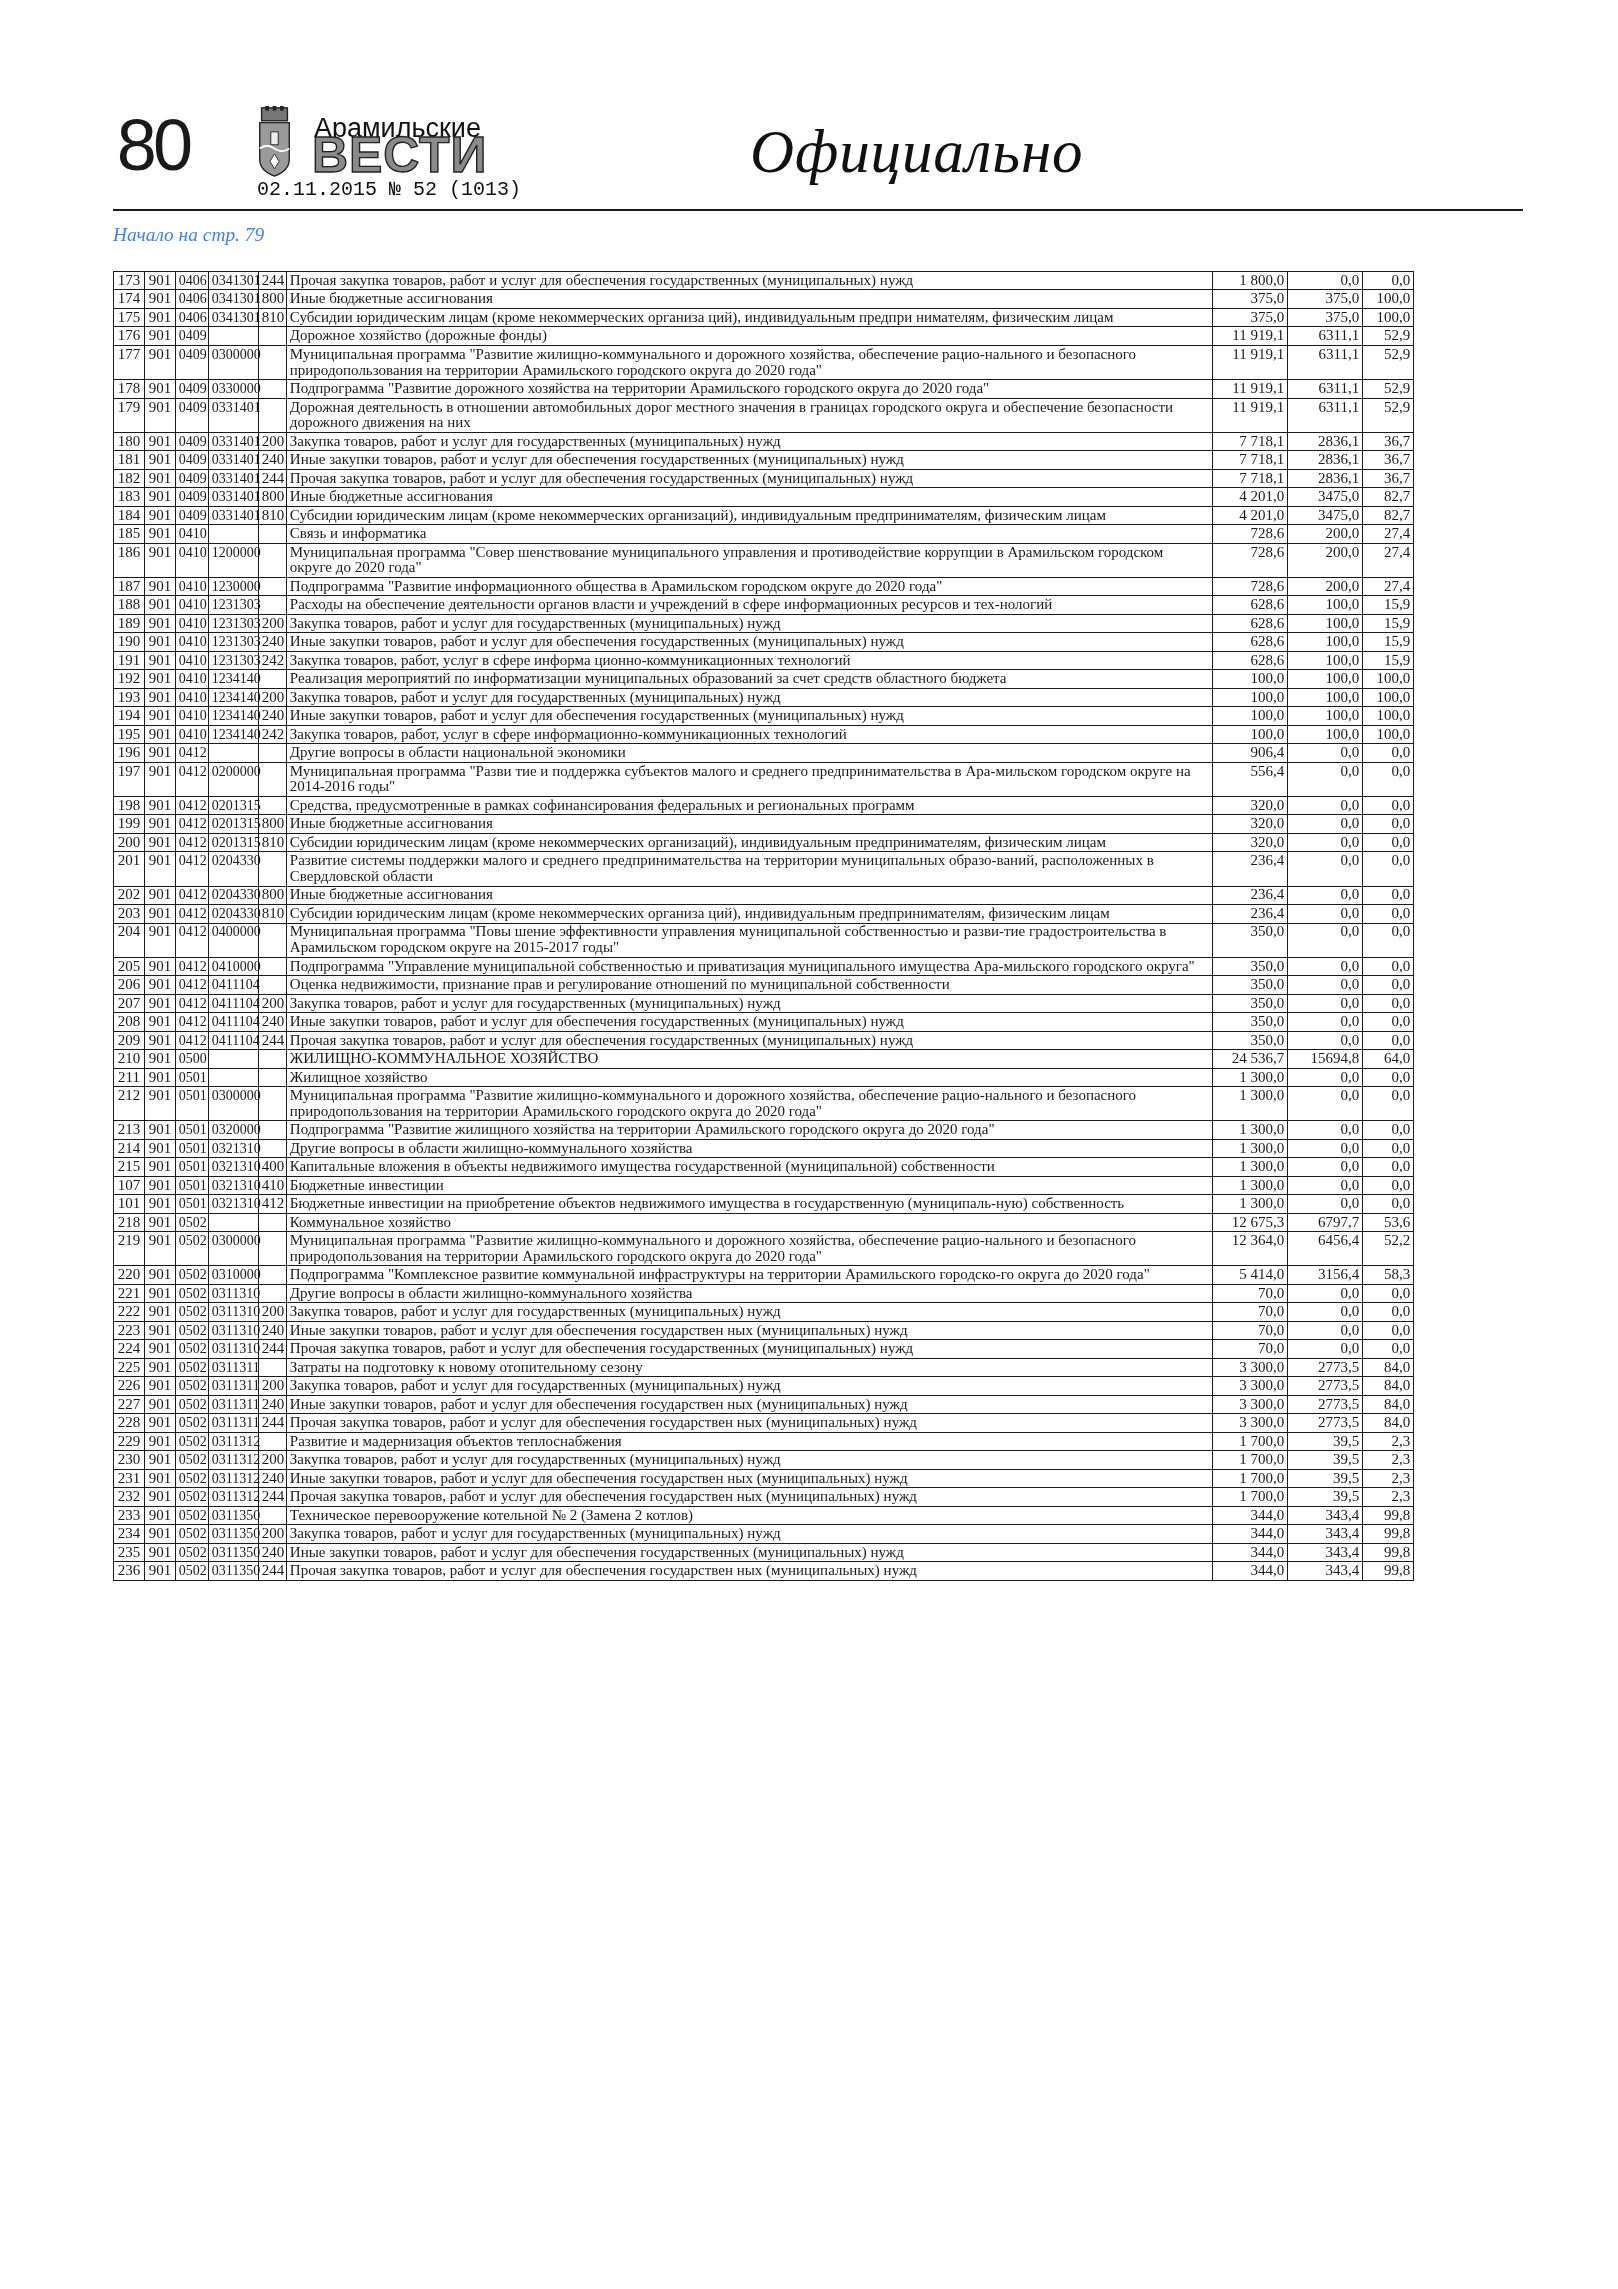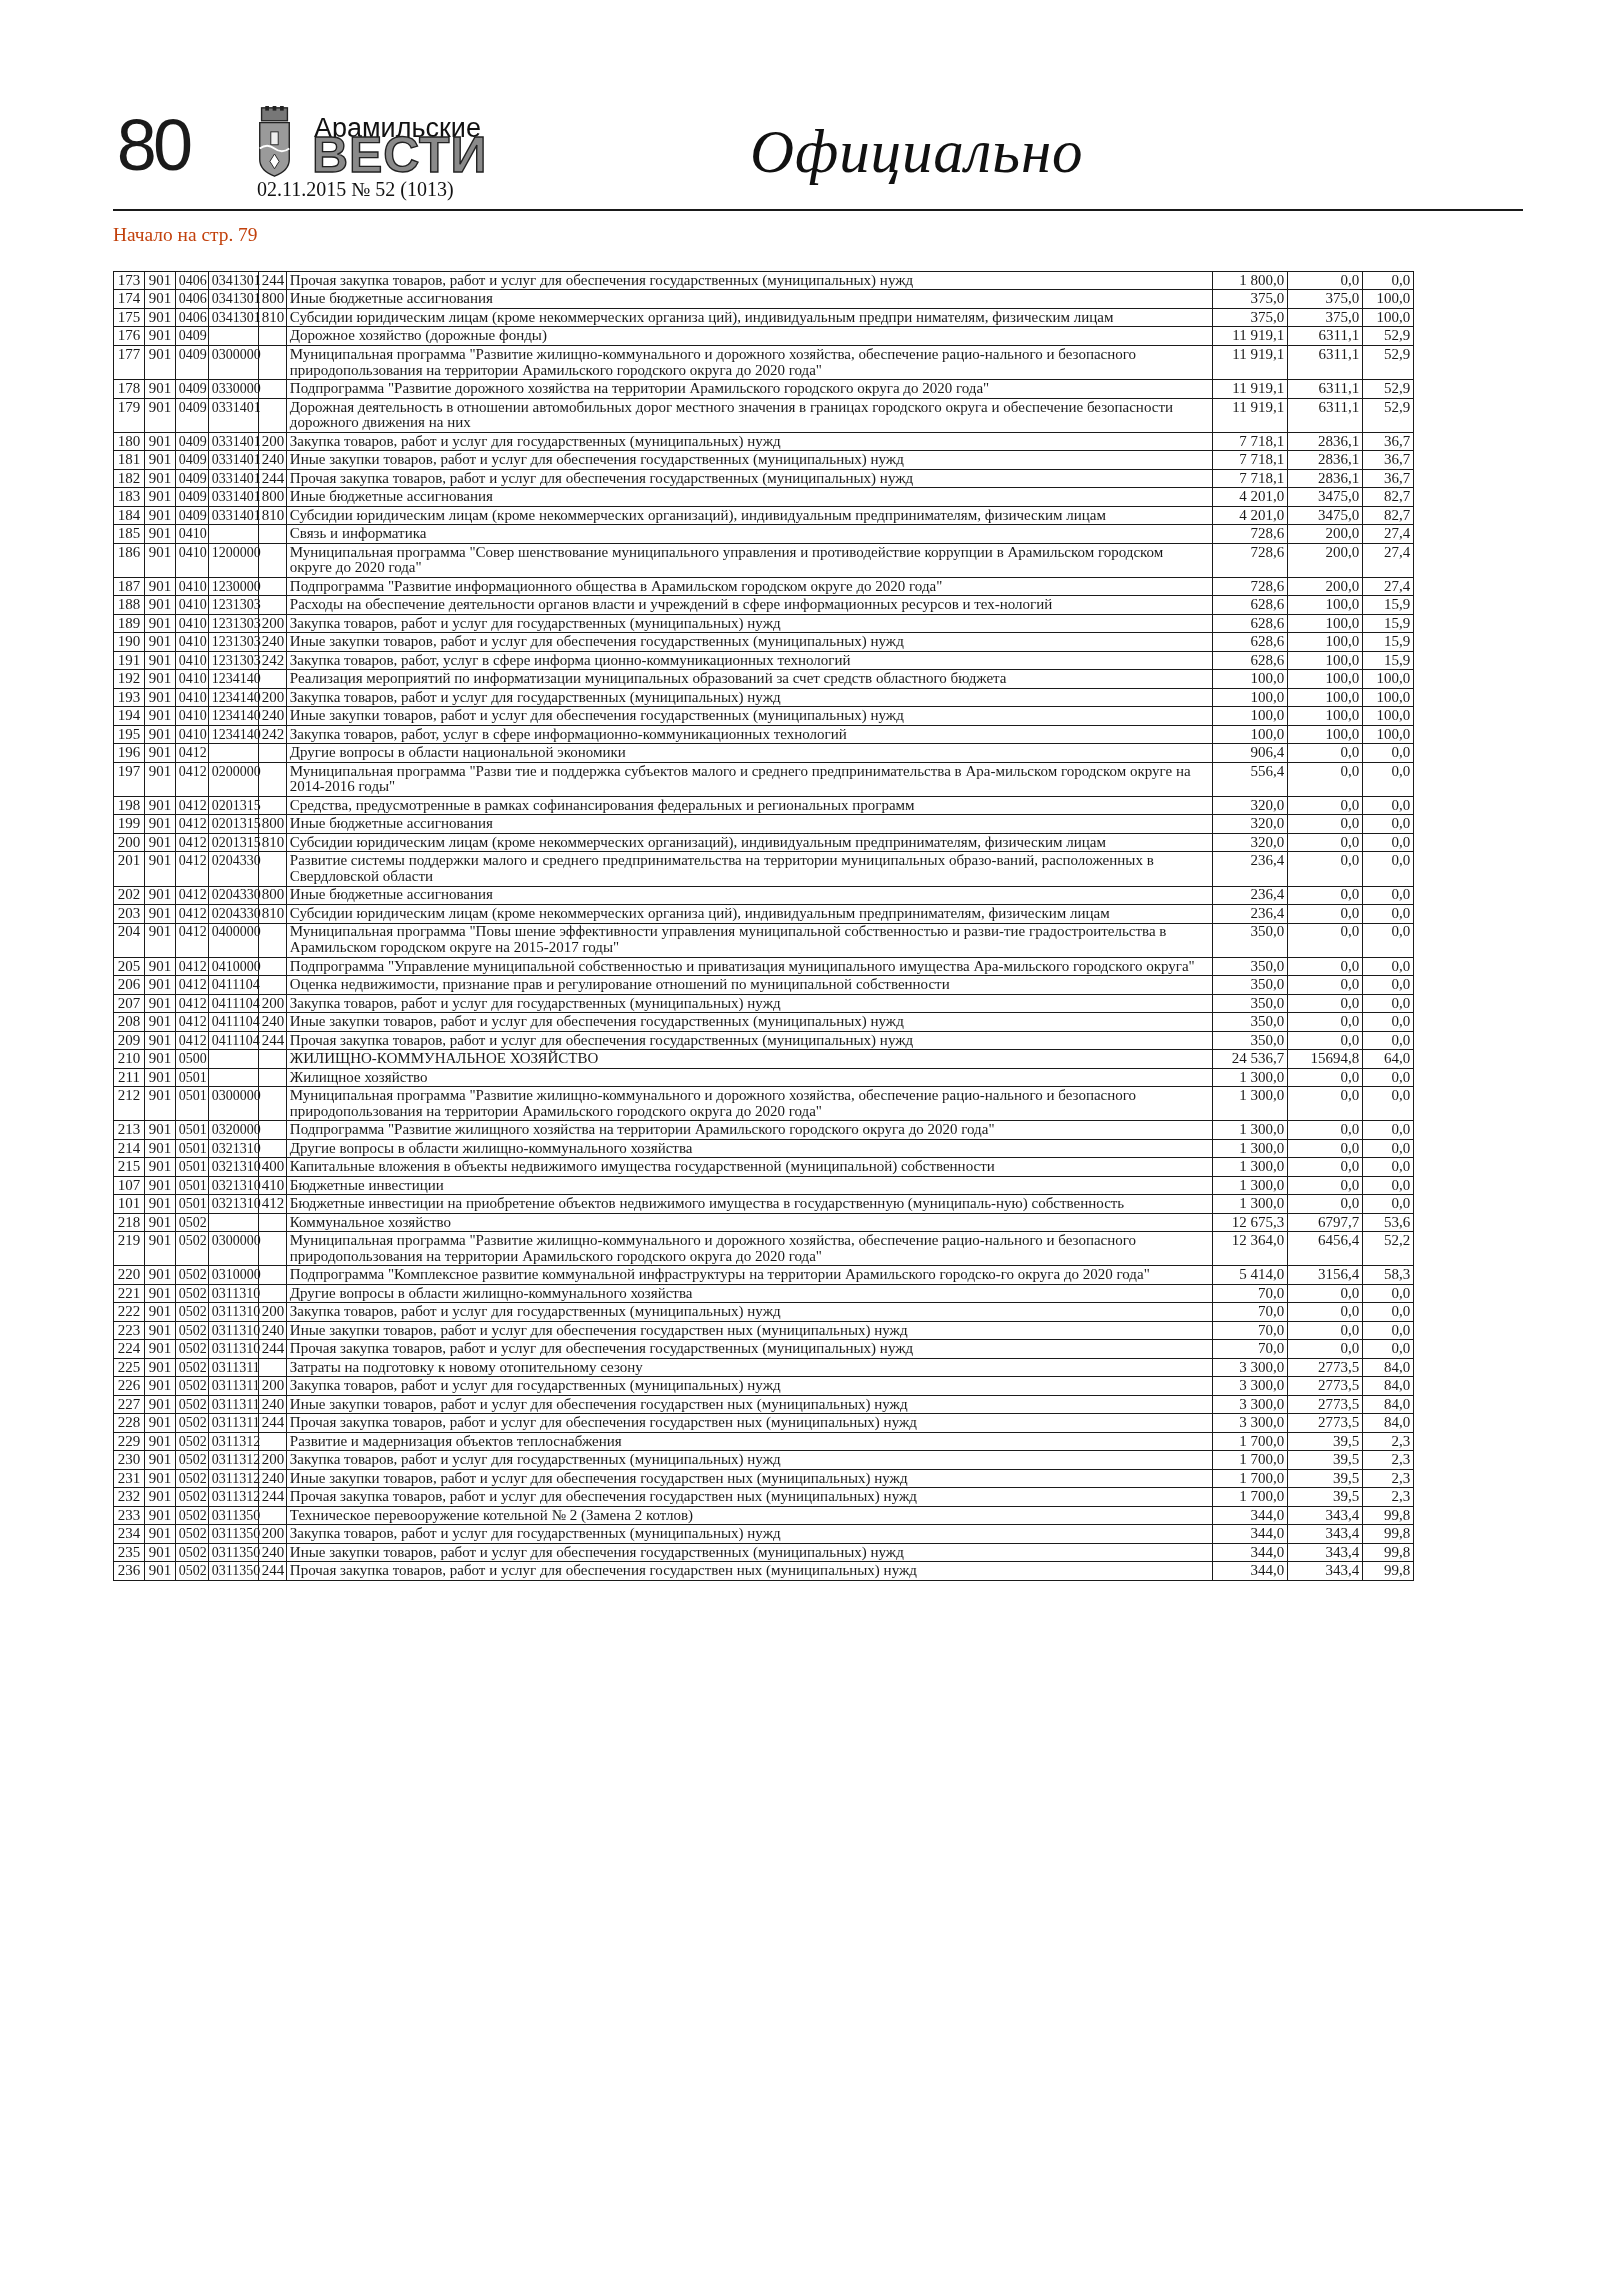--- a/index.html
+++ b/index.html
@@ -2,24 +2,24 @@
 <html style="font-size:14.8px"><head>
 <meta charset="utf-8">
 <style>
   html, body { margin: 0; padding: 0; background: #ffffff; }
   body { width: 1619px; height: 2290px; position: relative; font-family: "Liberation Serif", serif; color: #1a1a1a; overflow: hidden; }
   .header { position: absolute; left: 113px; top: 102px; width: 1412px; height: 111px; }
   .page-num { position: absolute; left: 3.7px; top: 7.4px; font-family: "Liberation Sans", sans-serif; font-weight: normal; font-size: 72px; letter-spacing: -3.7px; line-height: 1; color: #1a1a1a; }
   .logo { position: absolute; left: 143px; top: 3.7px; width: 37px; height: 72px; }
   .brand-top { position: absolute; left: 201px; top: 13px; font-family: "Liberation Sans", sans-serif; font-size: 27px; line-height: 1; color: #111; }
   .brand-main { position: absolute; left: 199px; top: 28px; font-family: "Liberation Sans", sans-serif; font-weight: bold; font-size: 50px; line-height: 1; color: #8a8a8a; letter-spacing: 0.9px; -webkit-text-stroke: 1.4px #222; }
-  .issue { position: absolute; left: 144px; top: 76px; font-family: Liberation Serif, serif; font-size: 20px; color: #111; }
+  .issue { position: absolute; left: 144px; top: 76px; font-family: Liberation Mono, monospace; font-size: 20px; color: #111; }
   .section-title { position: absolute; left: 637px; top: 18.5px; font-family: "Liberation Serif", serif; font-style: italic; font-size: 61px; line-height: 1; color: #111; letter-spacing: 0.9px; text-align: right; }
   .header-rule { position: absolute; left: 113px; top: 209px; width: 1410px; height: 1.8px; background: #1a1a1a; }
-  .continued { position: absolute; left: 113px; top: 224px; font-size: 19.4px; color: #c2410c; }
+  .continued { position: absolute; left: 113px; top: 224px; font-style: italic; font-size: 19.4px; color: #3b82f6; }
   table.budget { position: absolute; left: 113px; top: 271px; width: 1200px; border-collapse: collapse; table-layout: fixed; font-size: 15px; line-height: 15.7px; }
   table.budget td { border: 1.5px solid #1a1a1a; padding: 0.9px 2.8px 0.9px 2.8px; vertical-align: top; }
   td.num { text-align: center; }
   td.code { text-align: left; font-size: 14px; }
   td.desc { text-align: left; }
   td.val { text-align: right; }
   col.c1 { width: 31px; } col.c2 { width: 31px; } col.c3 { width: 33px; } col.c4 { width: 50px; }
   col.c5 { width: 28px; } col.c6 { width: 926px; } col.c7 { width: 75px; } col.c8 { width: 75px; } col.c9 { width: 51px; }
 </style>
 </head>

